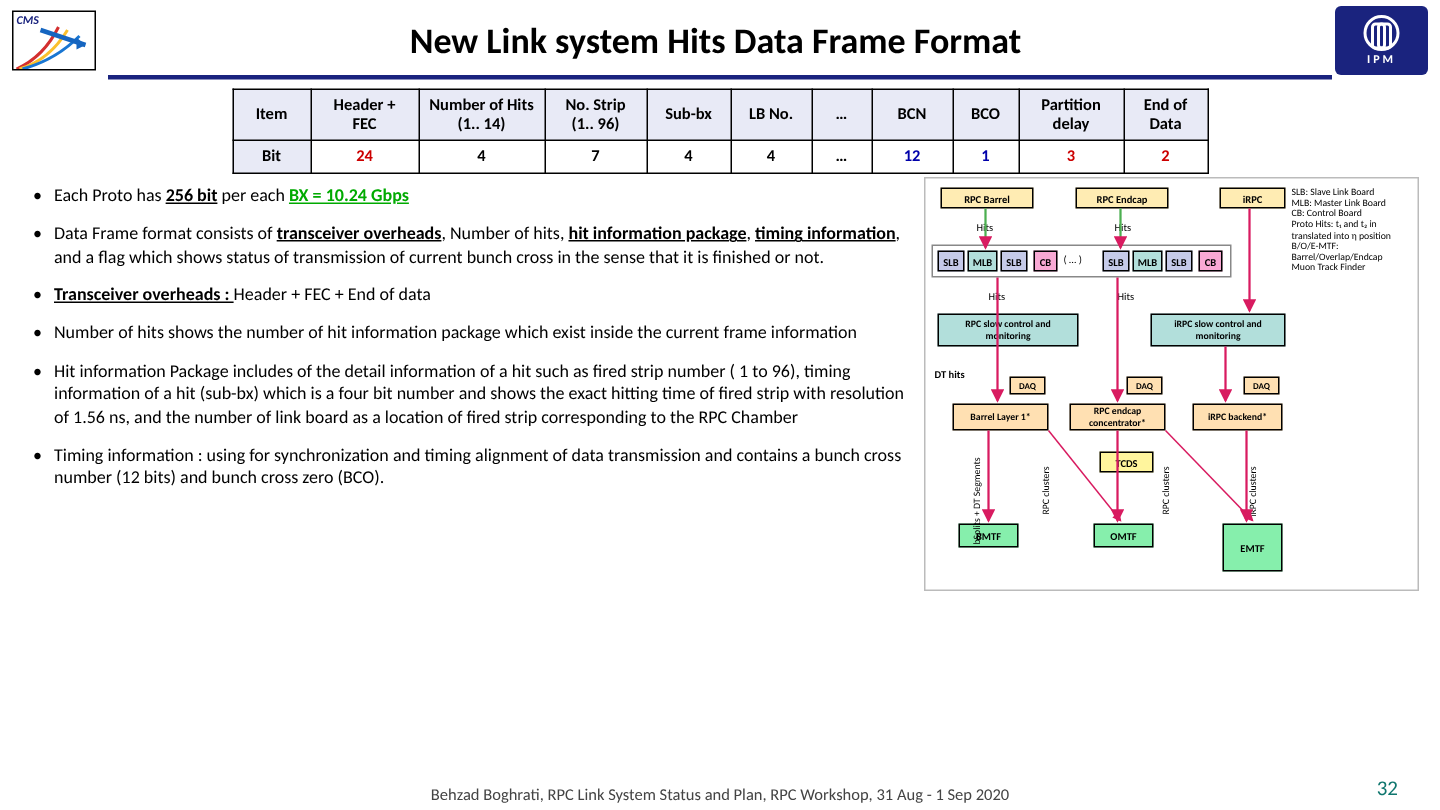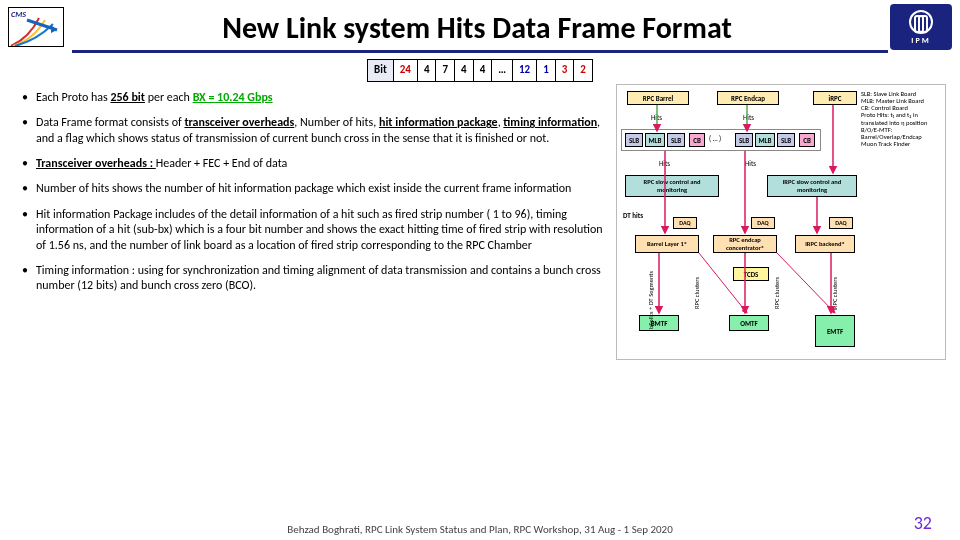--- a/index.html
+++ b/index.html
@@ -1,18 +1,18 @@
 <!DOCTYPE html>
 <html><head>
 <meta charset="utf-8">
 <style>
   * { box-sizing: border-box; margin: 0; padding: 0; }
   body { width: 960px; height: 540px; font-family: Calibri, Arial, sans-serif; background: #fff; position: relative; overflow: hidden; }
   .header { display: flex; align-items: center; padding: 4px 8px 0 8px; }
-  .title { font-size: 30px; font-weight: 700; color: #000; flex: 1; text-align: center; margin: 0 6px; }
+  .title { font-size: 24px; font-weight: 700; color: #000; flex: 1; text-align: center; margin: 0 6px; }
   .title-row { border-bottom: 3px solid #1a237e; margin: 0 72px 6px 72px; }
   .logo-cms { width: 56px; height: 40px; border: 1px solid #000; position: relative; overflow: hidden; background: #fff; }
   .logo-cms .txt { position: absolute; top: 1px; left: 2px; font-size: 8px; font-weight: 700; font-style: italic; color: #1a237e; }
   .logo-ipm { width: 62px; height: 46px; background: #1a237e; border-radius: 4px; display: flex; flex-direction: column; align-items: center; justify-content: center; }
   .logo-ipm .circ { width: 24px; height: 24px; border: 2px solid #fff; border-radius: 50%; position: relative; }
   .logo-ipm .circ::before, .logo-ipm .circ::after { content:''; position:absolute; top:3px; width:6px; height:14px; border:2px solid #fff; border-radius:3px; }
   .logo-ipm .circ::before { left:3px; } .logo-ipm .circ::after { right:3px; }
   .logo-ipm .t { color:#fff; font-size:8px; font-weight:700; letter-spacing:2px; margin-top:1px; }
 
   table.frame { border-collapse: collapse; margin: 6px auto 8px auto; font-size: 11px; }
@@ -33,21 +33,21 @@
   .box { position: absolute; border: 1px solid #000; text-align: center; display:flex; align-items:center; justify-content:center; font-weight:700; padding:1px 2px; }
   .rpcbar { background:#ffecb3; } .rpcend{background:#ffecb3;} .irpc{background:#ffecb3;}
   .link{background:#ffe0b2;} .daq{background:#ffe0b2;}
   .slow{background:#b2dfdb;}
   .mtf{background:#86efac;} .tcds{background:#fff59d;}
   .slb{background:#c5cae9;} .mlb{background:#b2dfdb;} .cb{background:#f9a8d4;}
   .sidebox{position:absolute;right:2px;top:6px;width:82px;font-size:6.5px;line-height:1.1;}
   .vert { writing-mode: vertical-rl; transform: rotate(180deg); position:absolute; font-size:6.5px; }
 
   .footer { position: absolute; bottom: 4px; left: 0; right: 0; text-align: center; font-size: 11px; color: #444; }
-  .slidenum { position: absolute; bottom: 6px; right: 28px; font-size: 18px; color: #6d28d9; }
+  .slidenum { position: absolute; bottom: 6px; right: 28px; font-size: 14px; color: #0f766e; }
 </style>
 </head>
 <body>
 
 <div class="header">
   <div class="logo-cms">
     <span class="txt">CMS</span>
     <svg width="56" height="40" style="position:absolute;top:0;left:0">
       <path d="M 2 38 Q 20 30 30 10" stroke="#d32f2f" stroke-width="2" fill="none"></path>
       <path d="M 4 38 Q 24 32 36 12" stroke="#fbc02d" stroke-width="2" fill="none"></path>
@@ -59,20 +59,33 @@
   <div class="title">New Link system Hits Data Frame Format</div>
   <div class="logo-ipm">
     <div class="circ"></div>
       <div class="t">IPM</div>
   </div>
 </div>
 <div class="title-row"></div>
 
 <table class="frame">
   <tbody>
+      <tr>
+    <th class="w-item">Item</th>
+    <th class="w-a">Header + FEC</th>
+    <th class="w-b">Number of Hits (1.. 14)</th>
+    <th class="w-c">No. Strip (1.. 96)</th>
+    <th class="w-d">Sub-bx</th>
+    <th class="w-e">LB No.</th>
+    <th class="w-f">…</th>
+    <th class="w-g">BCN</th>
+    <th class="w-h">BCO</th>
+    <th class="w-i">Partition delay</th>
+    <th class="w-j">End of Data</th>
+  </tr>
   <tr>
     <td class="grey">Bit</td>
     <td style="color:#c00">24</td>
     <td>4</td>
     <td>7</td>
     <td>4</td>
     <td>4</td>
     <td>…</td>
     <td style="color:#00a">12</td>
     <td style="color:#00a">1</td>

